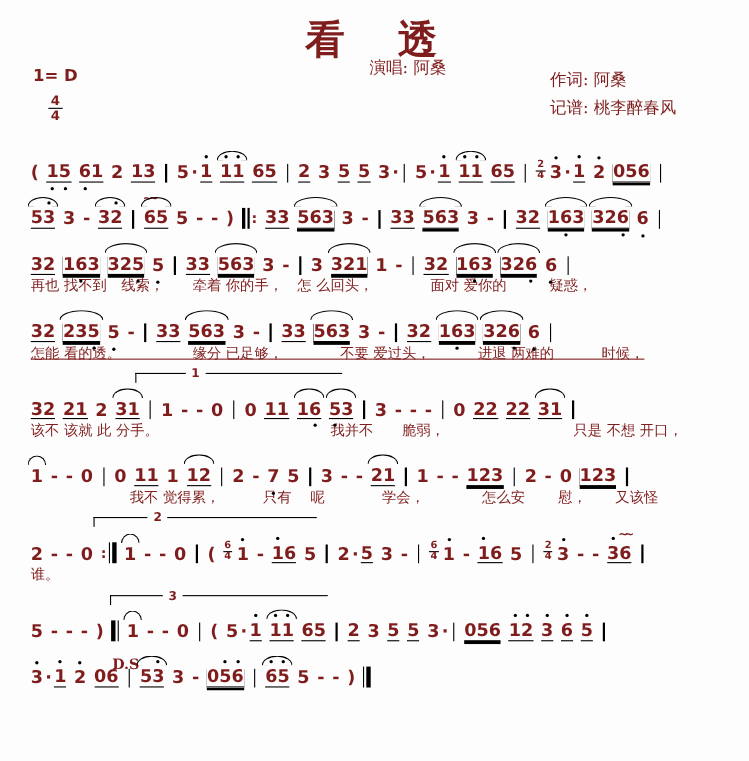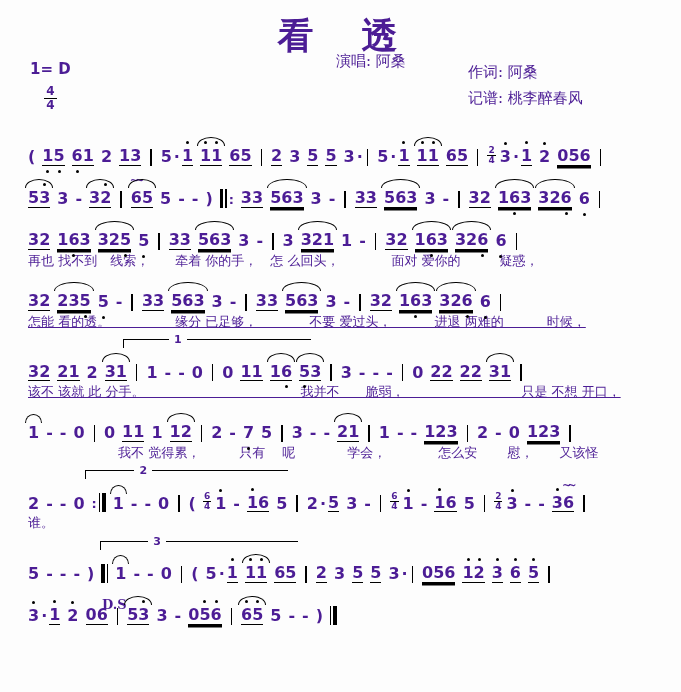--- a/index.html
+++ b/index.html
@@ -1,24 +1,24 @@
 <!DOCTYPE html>
 <html><head>
 <meta charset="utf-8">
 <style>
   html,body{margin:0;padding:0;background:#e8e8e8;}
-  #sheet{position:relative;width:681px;height:692px;background:#fdfdfd;color:#4c1d95;overflow:hidden;
+  #sheet{position:relative;width:681px;height:692px;background:#fdfdfd;color:#7f1d1d;overflow:hidden;
          font-family:"DejaVu Sans",sans-serif;}
   
   .title{text-align:center;padding-top:12px;font:bold 36px "DejaVu Serif","Liberation Serif",serif;letter-spacing:6px;}
   .keysig{position:absolute;left:30px;top:60px;font:bold 15px "DejaVu Sans",sans-serif;display:flex;align-items:center;gap:7px;flex-direction:column;}
   .frac{display:inline-flex;flex-direction:column;font-size:12px;line-height:1.05;text-align:center;font-weight:bold;}
   .frac .fn{border-bottom:1.5px solid #000;padding:0 2px;}
   .singer{position:absolute;left:312px;top:52px;font:15px "DejaVu Serif","Liberation Serif",serif;margin-left:24px;}
-  .credits{position:absolute;left:468px;top:60px;font:15px "DejaVu Serif","Liberation Serif",serif;line-height:1.7;}
+  .credits{position:absolute;left:500px;top:60px;font:15px "DejaVu Serif","Liberation Serif",serif;line-height:1.7;}
   
   #score-area{position:absolute;left:0;top:132px;right:0;}
   .sys{position:relative;margin:0 0 8px 28px;}
   .sys.hasbr{padding-top:10px;}
   .notes{display:flex;align-items:flex-end;gap:7px;height:24px;padding-top:10px;
          font:bold 16px "DejaVu Sans",sans-serif;white-space:nowrap;}
   .tok{position:relative;display:inline-flex;line-height:1.1;}
   .tok.u1{border-bottom:1.5px solid #000;}
   .tok.u2{border-bottom:1.5px solid #000;box-shadow:0 2.5px 0 #000;}
   .tok.dur{margin:0 -5px;}
@@ -471,21 +471,21 @@
           <span class="tok u1">
             <span class="ch">2</span>
             <span class="ch">2</span>
           </span>
           <span class="tok u1 arc">
             <span class="ch">3</span>
             <span class="ch">1</span>
           </span>
           <span class="bar"></span>
         </div>
-        <div class="lyric" style="padding-left: 0px; text-decoration: underline;">该不 该就 此 分手。　　　　　　　　　　　　我并不　　脆弱，　　　　　　　　　只是 不想 开口，</div>
+        <div class="lyric" style="padding-left: 0px;">该不 该就 此 分手。　　　　　　　　　　　　我并不　　脆弱，　　　　　　　　　只是 不想 开口，</div>
       </div>
       <div class="sys">
         <div class="notes">
           <span class="tok arc">
             <span class="ch">1</span>
           </span>
           <span class="tok">
             <span class="ch">-</span>
           </span>
           <span class="tok">

